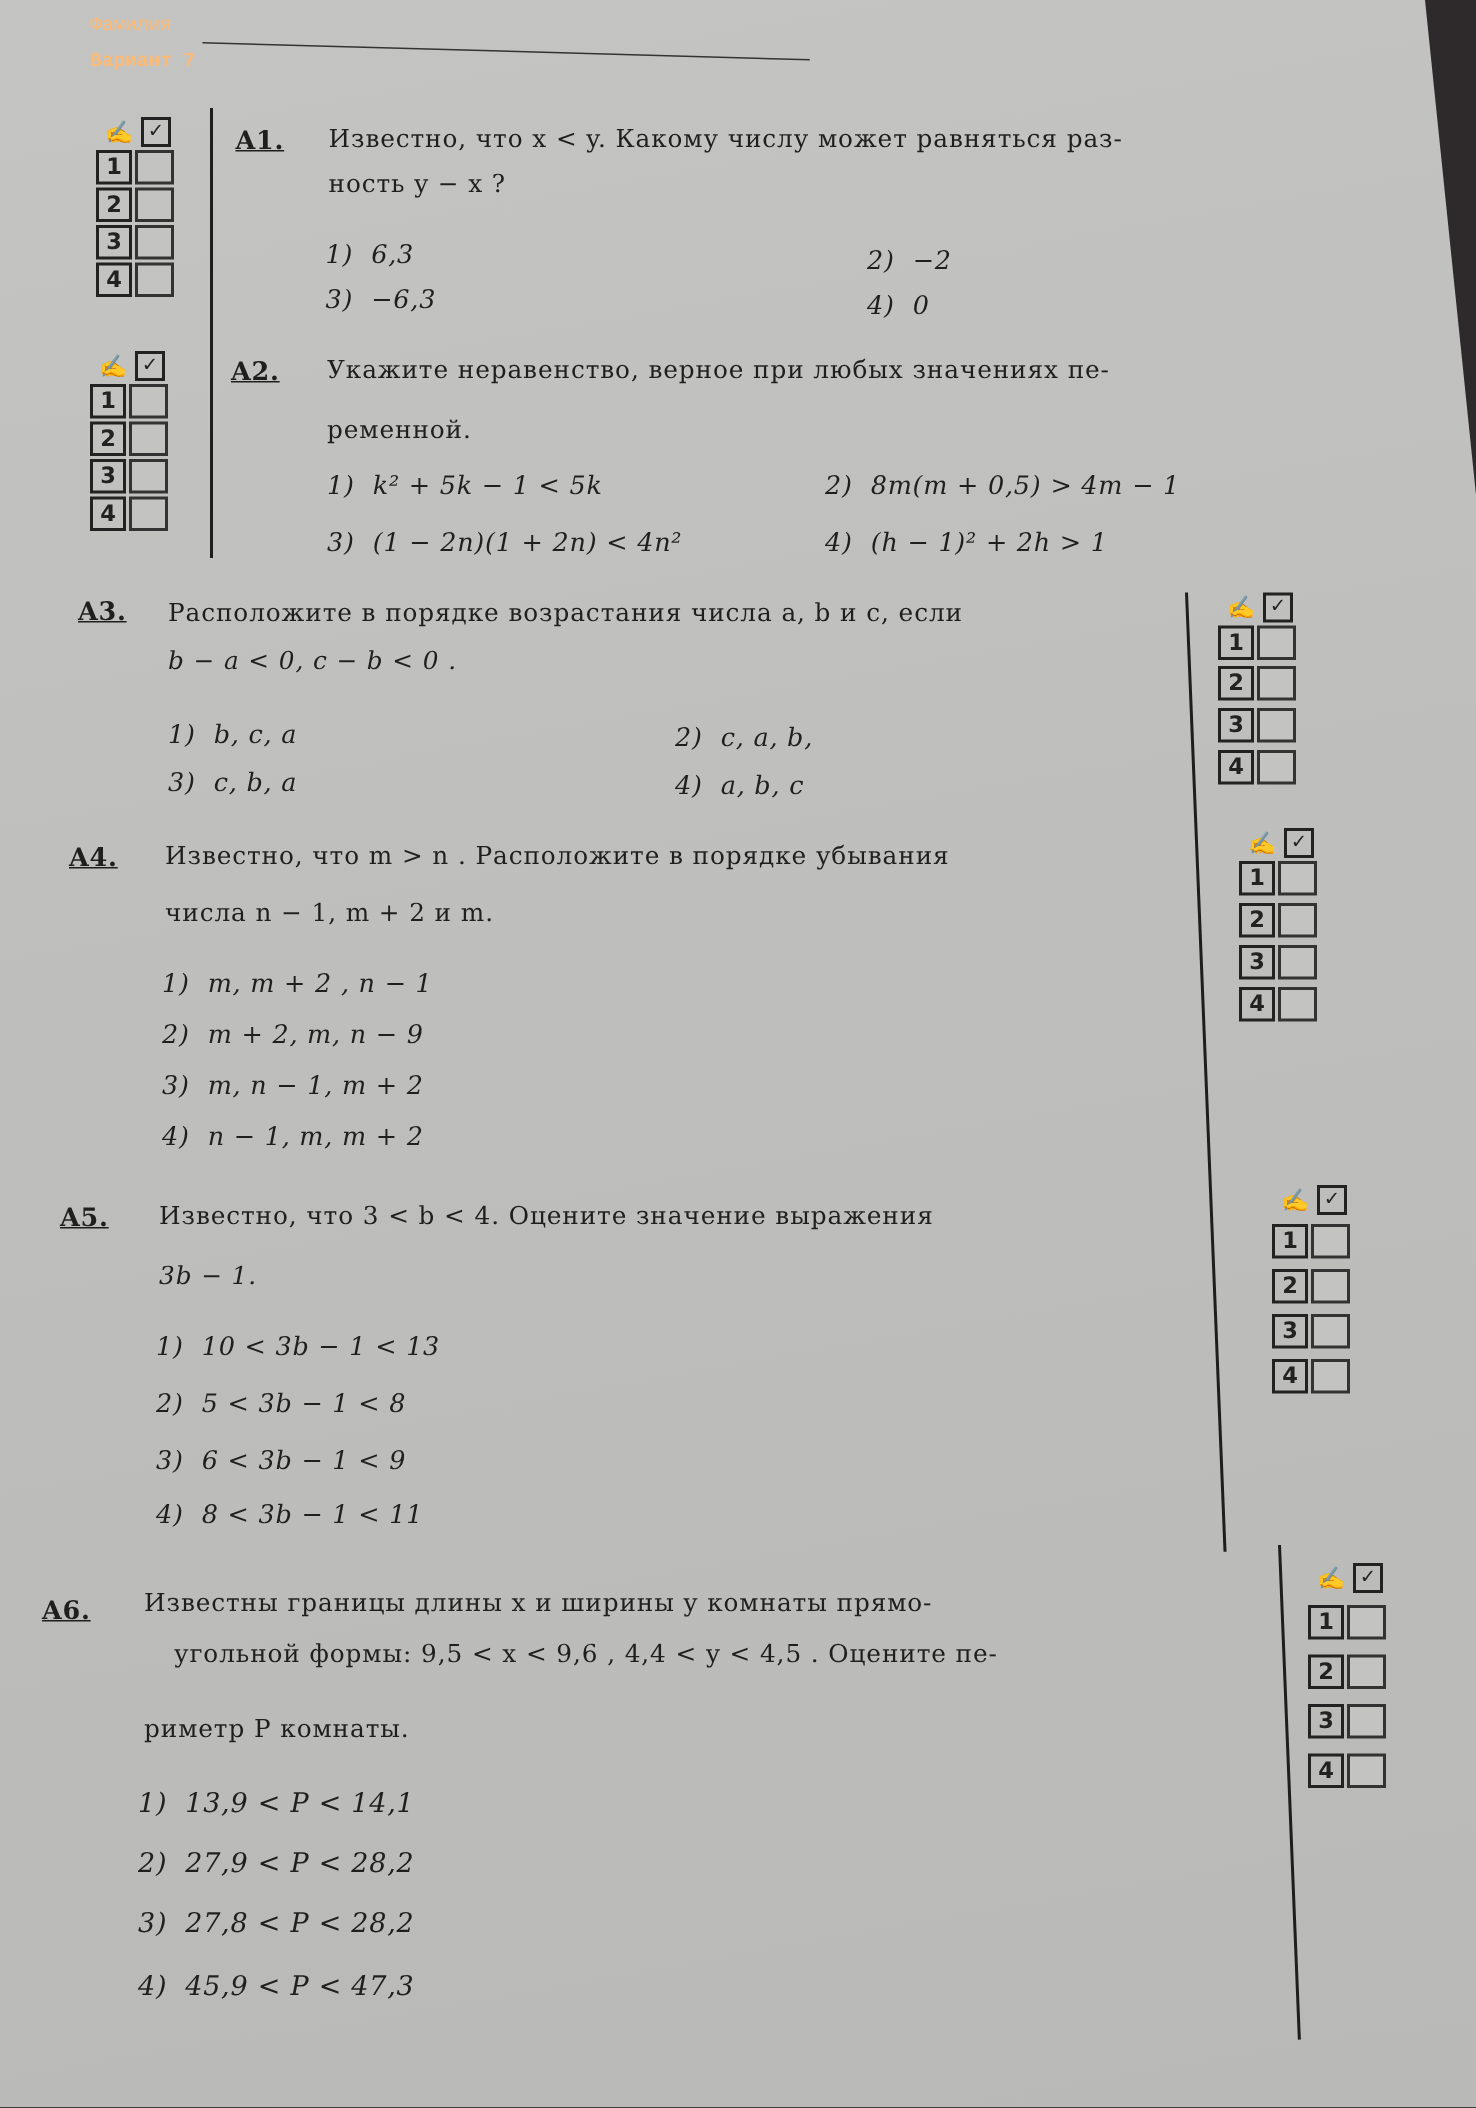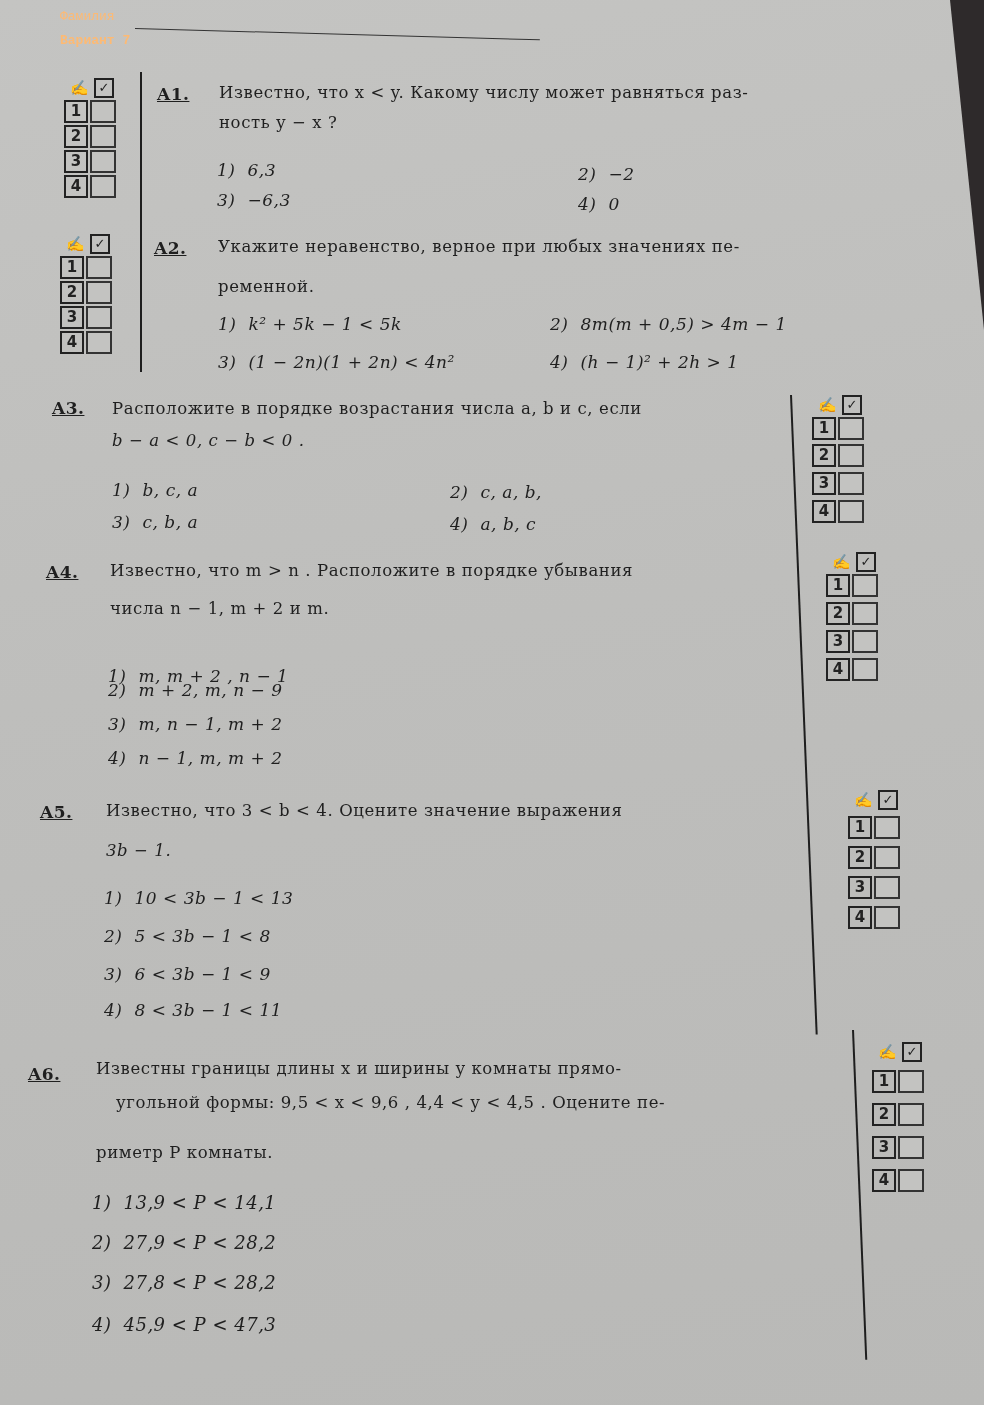--- a/index.html
+++ b/index.html
@@ -140,21 +140,21 @@
   <div class="ans-row">
       <span class="num">4</span>
       <span class="box"></span>
     </div>
 </div>
 
 <div class="q" style="left:46px; top:562px;">
   <div class="q-label">A4.</div>
   <div class="q-text" style="left:64px; top:-8px;">Известно, что  m &gt; n . Расположите в порядке убывания</div>
   <div class="q-text" style="left:64px; top:30px;">числа n − 1, m + 2 и m.</div>
-  <div class="opt m" style="left:62px; top:84px;margin-top:20px;"><span class="n">1)</span><span>m, m + 2 , n − 1</span></div>
+  <div class="opt m" style="left:62px; top:84px;"><span class="n">1)</span><span>m, m + 2 , n − 1</span></div>
   <div class="opt m" style="left:62px; top:118px;"><span class="n">2)</span><span>m + 2, m, n − 9</span></div>
   <div class="opt m" style="left:62px; top:152px;"><span class="n">3)</span><span>m, n − 1, m + 2</span></div>
   <div class="opt m" style="left:62px; top:186px;"><span class="n">4)</span><span>n − 1, m, m + 2</span></div>
 </div>
 <div class="ans" style="left:826px; top:552px;">
   <div class="ans-head">
       <span class="pen">✍</span>
       <span class="chk">✓</span>
     </div>
   <div class="ans-row" style="height:28px">

